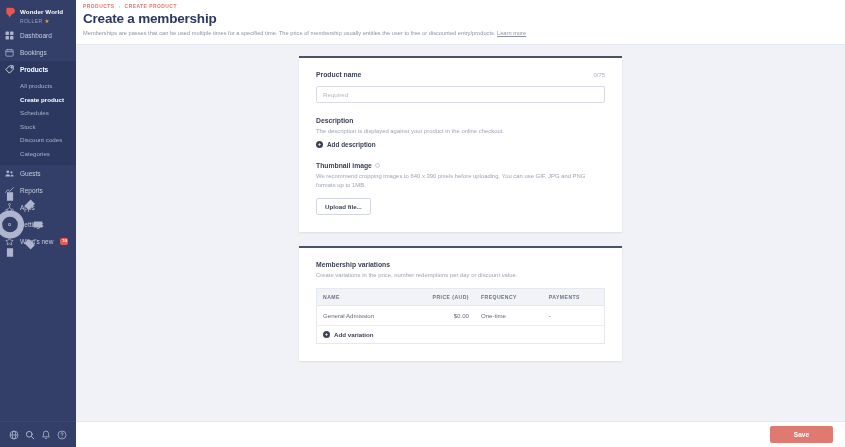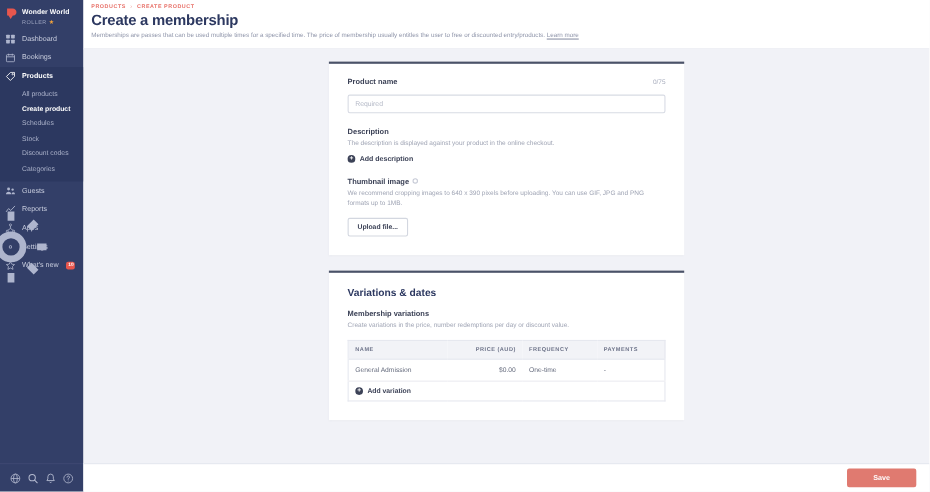--- a/index.html
+++ b/index.html
@@ -433,21 +433,20 @@
               </div>
               <div class="help-text">We recommend cropping images to 640 x 390 pixels before uploading. You can use GIF, JPG and PNG formats up to 1MB.</div>
               <button class="btn-outline">Upload file...</button>
             </div>
 
           </div>
         </div>
 
         <div class="card">
           <div class="card-inner">
-            <div class="card-title">Variations &amp; dates</div>
             <div class="sub-label">Membership variations</div>
             <div class="help-text">Create variations in the price, number redemptions per day or discount value.</div>
 
             <table class="var-table">
               <thead>
                 <tr>
                   <th>NAME</th>
                   <th class="num">PRICE (AUD)</th>
                   <th>FREQUENCY</th>
                   <th>PAYMENTS</th>

